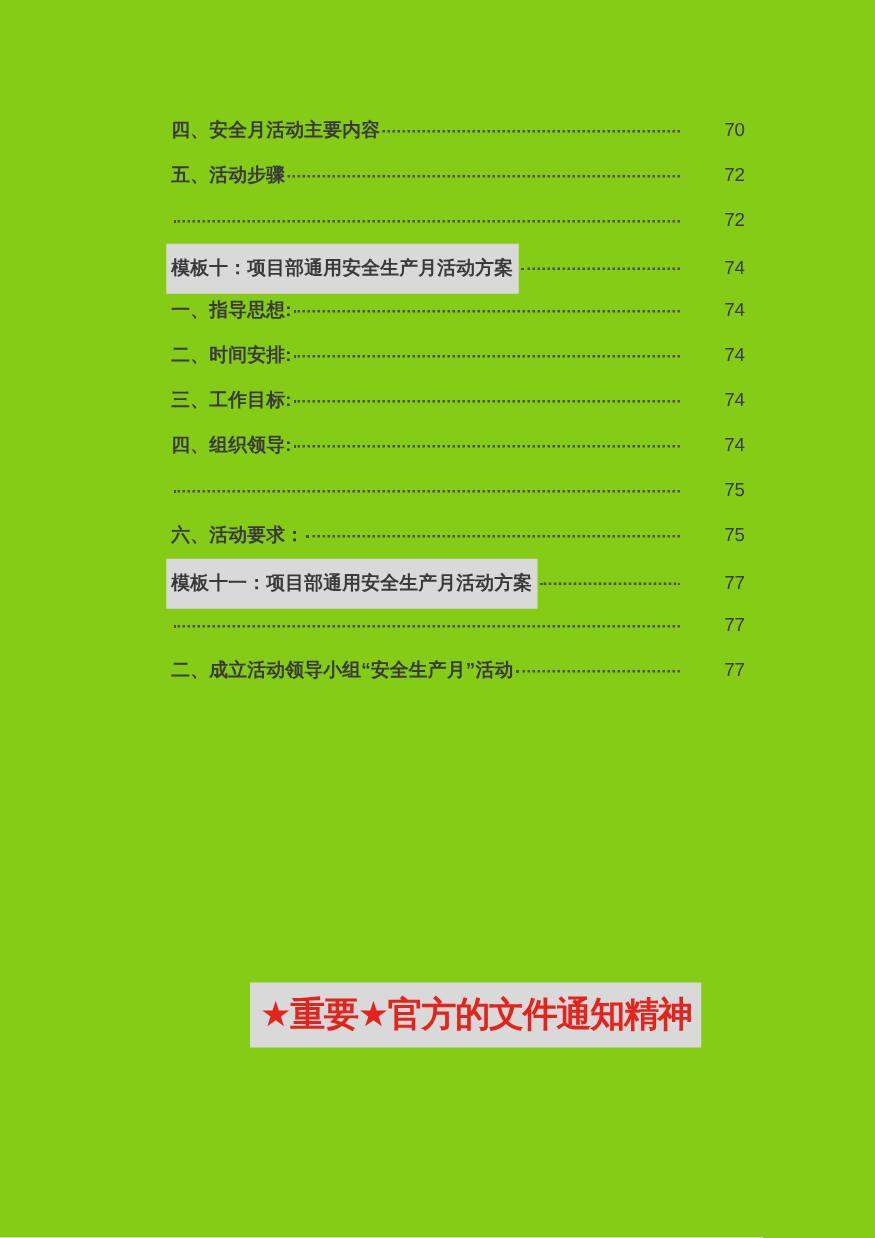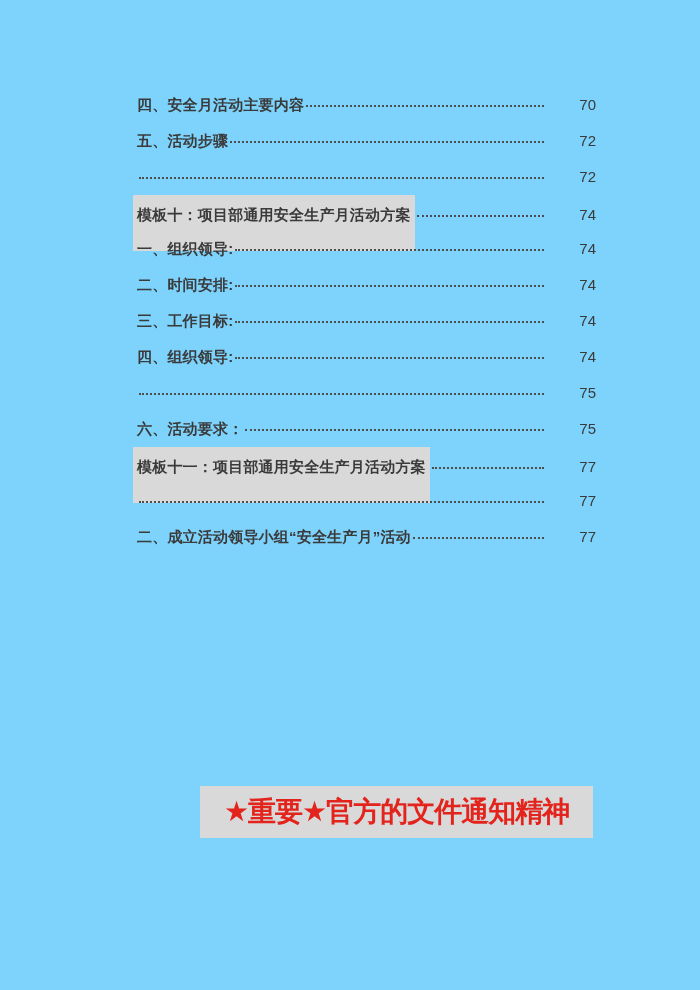--- a/index.html
+++ b/index.html
@@ -5,21 +5,21 @@
   html, body {
     margin: 0;
     padding: 0;
     background: #ffffff;
     font-family: "Liberation Sans", "DejaVu Sans", sans-serif;
   }
   .page {
     position: relative;
     width: 700px;
     height: 990px;
-    background: #7dd3fc;
+    background: #84cc16;
     overflow: hidden;
   }
   .toc {
     position: absolute;
     top: 87px;
     left: 137px;
     right: 104px;
   }
   .toc-row {
     display: flex;
@@ -30,21 +30,21 @@
     line-height: 36px;
     cursor: default;
   }
   .toc-label {
     white-space: nowrap;
     font-weight: 600;
     letter-spacing: 0.2px;
   }
   .toc-row.hl .toc-label {
     background: #d9d9d9;
-    padding: 2px 4px 18px 4px;
+    padding: 2px 4px 2px 4px;
     margin-left: -4px;
   }
   .toc-dots {
     flex: 1;
     min-width: 12px;
     border-bottom: 2px dotted #4d4d4d;
     transform: translateY(-3px);
     margin: 0 3px 0 2px;
   }
   .toc-page {
@@ -57,21 +57,21 @@
     position: absolute;
     top: 786px;
     left: 200px;
     display: inline-block;
     background: #d9d9d9;
     color: #e3241c;
     font-size: 28px;
     font-weight: 700;
     letter-spacing: -1px;
     line-height: 40px;
-    padding: 6px 24px;
+    padding: 6px 8px;
     white-space: nowrap;
   }
 </style>
 </head>
 <body>
 
 <div class="page">
 
   <div class="toc">
       <div class="toc-row">
@@ -87,21 +87,21 @@
       <div class="toc-row">
       <span class="toc-dots"></span>
       <span class="toc-page">72</span>
     </div>
       <div class="toc-row hl">
       <span class="toc-label">模板十：项目部通用安全生产月活动方案</span>
       <span class="toc-dots"></span>
       <span class="toc-page">74</span>
     </div>
       <div class="toc-row">
-      <span class="toc-label">一、组织领导:</span>
+      <span class="toc-label">一、指导思想:</span>
       <span class="toc-dots"></span>
       <span class="toc-page">74</span>
     </div>
       <div class="toc-row">
       <span class="toc-label">二、时间安排:</span>
       <span class="toc-dots"></span>
       <span class="toc-page">74</span>
     </div>
       <div class="toc-row">
       <span class="toc-label">三、工作目标:</span>

